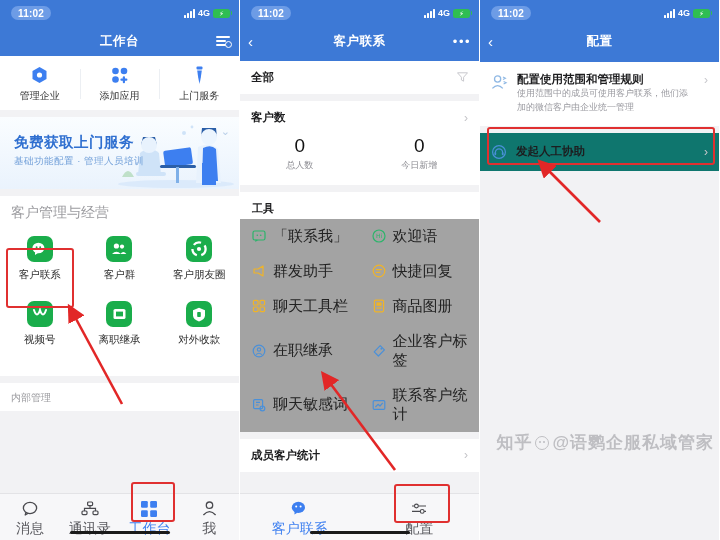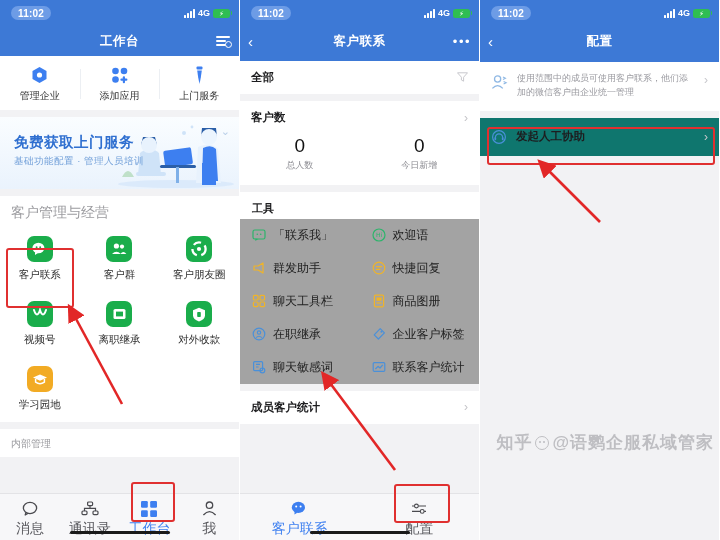--- a/index.html
+++ b/index.html
@@ -108,21 +108,21 @@
   .rowcard .rr{ margin-left:auto; color:#c4c4c8; font-size:12px;}
   .funnel{ width:11px;height:10px;}
   .statwrap{ background:#fff; padding:0 0 13px;}
   .stats{ display:flex; }
   .stat{ flex:1; text-align:center;}
   .stat .num{ font-size:19px; color:#111; font-weight:normal; line-height:1.25;}
   .stat .cap{ font-size:9px; color:#8a8a90; margin-top:1px;}
   .toollist{ background:#a3a3a3; }
   .toolgrid{ display:grid; grid-template-columns:1fr 1fr;}
   .titem{ display:flex; align-items:center; gap:7px; padding:8px 0 8px 12px; position:relative;}
-  .titem .tx{ font-size:12px; color:#222;}
+  .titem .tx{ font-size:15px; color:#222;}
   .ic{ width:14px; height:14px; flex:none;}
 
   
   .p3row{ background:#fff; display:flex; align-items:flex-start; padding:10px 11px 11px; gap:9px;}
   .p3row .p3t{ font-size:11.5px; font-weight:bold; color:#1d1d1f;}
   .p3row .p3s{ font-size:9px; color:#9a9aa0; line-height:1.55; }
   .p3row .chev{ margin-left:auto; color:#c7c7cc; font-size:12px; padding-top:1px;}
   .p3row2{ background:#0f766e; display:flex; align-items:center; padding:11px; gap:9px;}
   .p3row2 .p3t{ font-size:11.5px; font-weight:bold; color:#1d1d1f;}
 
@@ -288,29 +288,20 @@
       <div class="gcell">
         <div class="gi green">
           <svg width="14" height="15" viewBox="0 0 14 15">
               <path d="M7 .8 L13 3.2 v5 q0 4.2 -6 6.2 q-6 -2 -6 -6.2 v-5 z" fill="#fff"></path>
               <rect x="5.2" y="5" width="3.6" height="5" rx=".8" fill="#1aad4b"></rect>
             </svg>
         </div>
         <div class="gl">对外收款</div>
       </div>
 
-      <div class="gcell">
-        <div class="gi orange">
-          <svg width="16" height="13" viewBox="0 0 16 13">
-              <path d="M8 1.5 L15 4.6 L8 7.7 L1 4.6 z" fill="#fff"></path>
-              <path d="M3.6 6 v3.2 q4.4 3 8.8 0 V6" fill="none" stroke="#fff" stroke-width="1.5"></path>
-            </svg>
-        </div>
-        <div class="gl">学习园地</div>
-      </div>
       <div class="gcell"></div>
       <div class="gcell"></div>
     </div>
 
     <div class="gap"></div>
     <div class="inner-label">内部管理</div>
 
     <div class="tabbar">
       <div class="tab">
         <div class="ti">
@@ -554,20 +545,21 @@
 
     <div class="gap" style="height:6px;background:#3d79d6;"></div>
 
     <div class="p3row">
       <svg width="17" height="17" viewBox="0 0 17 17" style="margin-top:2px;flex:none;">
         <circle cx="6.6" cy="5" r="3.1" fill="none" stroke="#8fb8e4" stroke-width="1.3"></circle>
         <path d="M1.4 14.4 q5.2 -5.6 10.4 0" fill="none" stroke="#8fb8e4" stroke-width="1.3"></path>
         <path d="M12 3 l2.4 1.2 l-2.4 1.2 M12.6 7.4 l2.6 1.3 l-2.6 1.3" fill="none" stroke="#8fb8e4" stroke-width="1.1"></path>
       </svg>
       <div style="flex:1;">
+        <div class="p3t">配置使用范围和管理规则</div>
         <div class="p3s">使用范围中的成员可使用客户联系，他们添加的微信客户由企业统一管理</div>
       </div>
       <span class="chev">›</span>
     </div>
 
     <div class="gap"></div>
 
     <div class="p3row2">
       <svg width="16" height="16" viewBox="0 0 16 16" style="flex:none;">
         <circle cx="8" cy="8" r="6.4" fill="none" stroke="#4a90d9" stroke-width="1.2"></circle>

